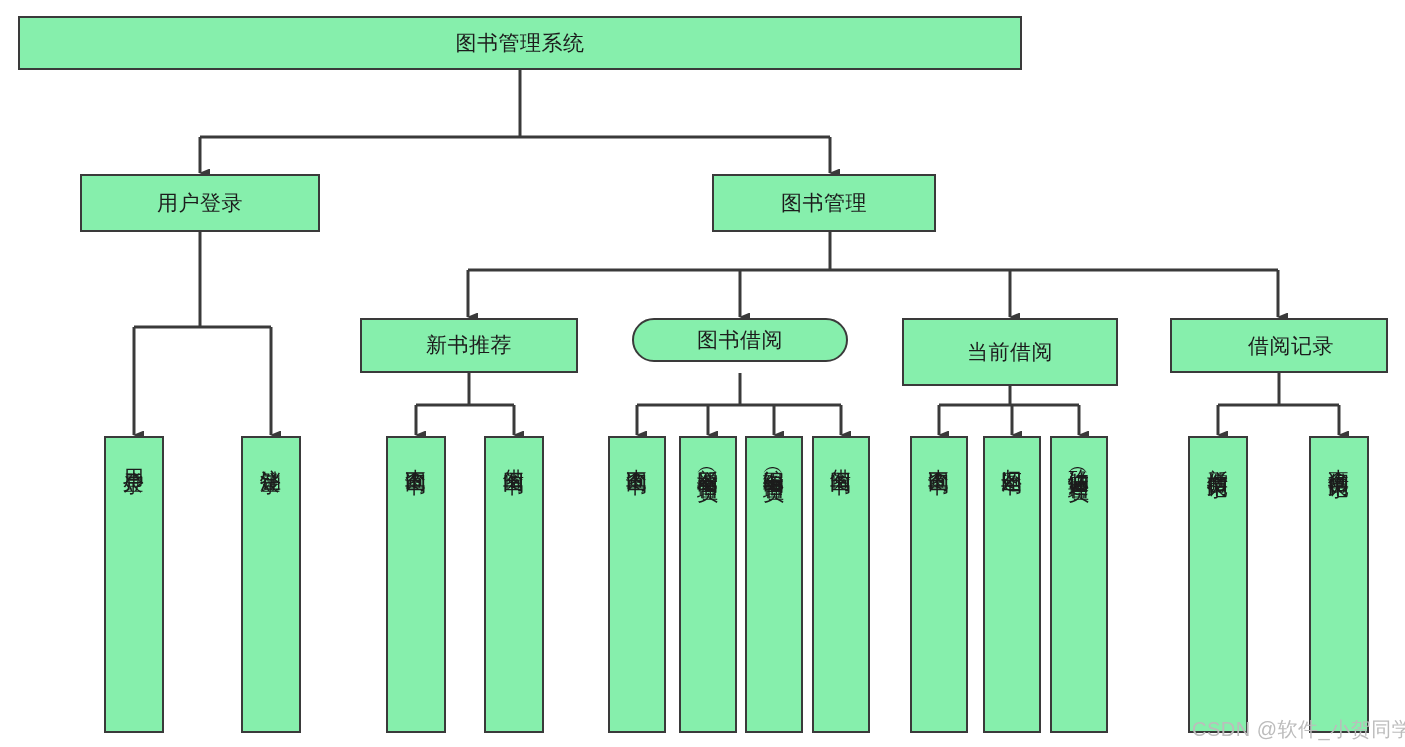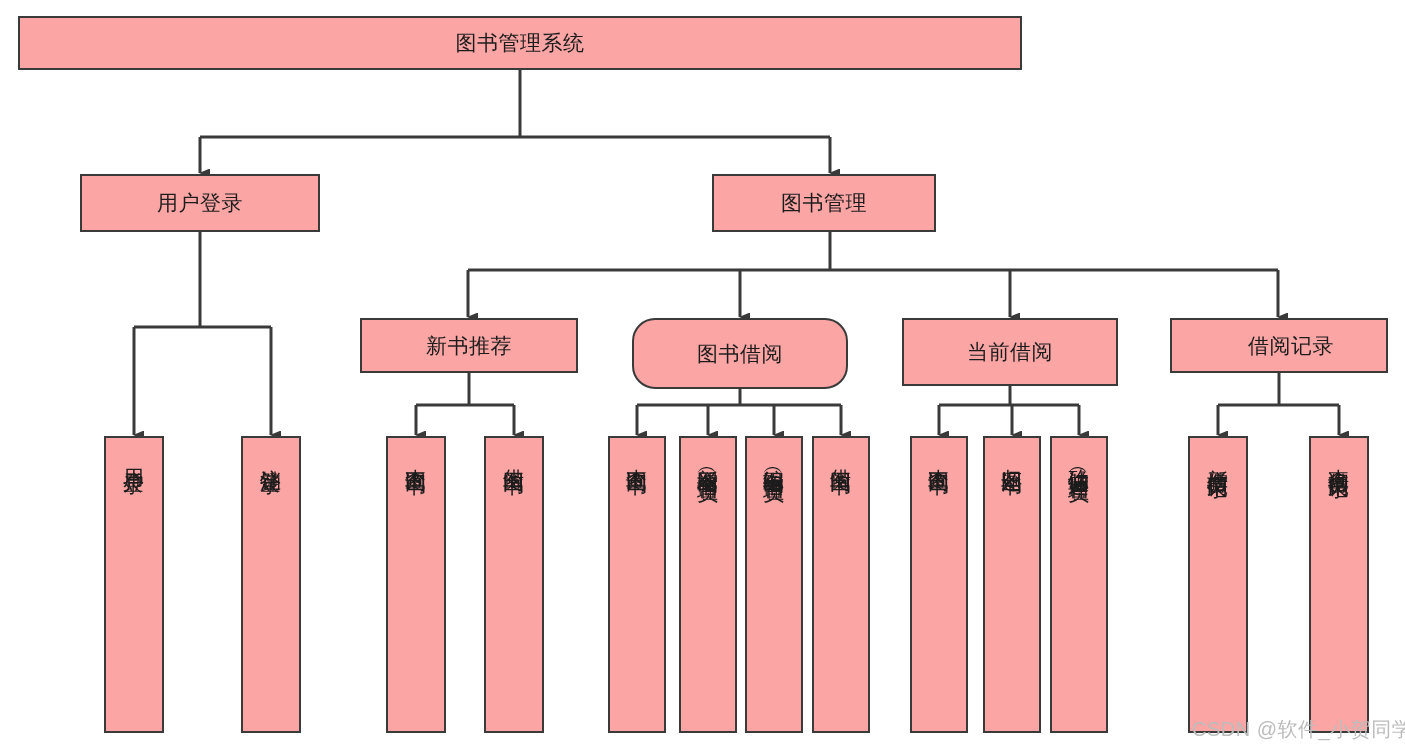--- a/index.html
+++ b/index.html
@@ -22,21 +22,21 @@
     position: absolute;
     left: 0;
     top: 0;
     width: 1405px;
     height: 747px;
     pointer-events: none;
   }
   .node {
     position: absolute;
     box-sizing: border-box;
-    background: #fca5a5;
+    background: #86efac;
     border: 2px solid #4d7c0f;
     display: flex;
     align-items: center;
     justify-content: center;
     overflow: hidden;
   }
   .node-label {
     color: #1c1c1c;
     line-height: 1.12;
     text-align: center;
@@ -119,23 +119,23 @@
       <div class="node horiz" style="left: 18px; top: 16px; width: 1004px; height: 54px; border-color: rgb(58, 58, 58);">
         <span class="node-label" style="color: rgb(28, 28, 28);">图书管理系统</span>
       </div>
       <div class="node horiz" style="left: 80px; top: 174px; width: 240px; height: 58px; border-color: rgb(58, 58, 58);">
         <span class="node-label" style="color: rgb(28, 28, 28);">用户登录</span>
       </div>
       <div class="node horiz" style="left: 712px; top: 174px; width: 224px; height: 58px; border-color: rgb(58, 58, 58);">
         <span class="node-label" style="color: rgb(28, 28, 28);">图书管理</span>
       </div>
       <div class="node horiz" style="left: 360px; top: 318px; width: 218px; height: 55px; border-color: rgb(58, 58, 58);">
-        <span class="node-label" style="color: rgb(28, 28, 28);">新书推荐</span>
+        <span class="node-label" style="color: rgb(28, 28, 28); font-family: Liberation Serif, serif;">新书推荐</span>
       </div>
-      <div class="node horiz" style="left: 632px; top: 318px; width: 216px; height: 71px; border-color: rgb(58, 58, 58); border-radius: 23px;">
+      <div class="node horiz" style="left: 632px; top: 318px; width: 216px; height: 44px; border-color: rgb(58, 58, 58); border-radius: 23px;">
         <span class="node-label" style="color: rgb(28, 28, 28);">图书借阅</span>
       </div>
       <div class="node horiz" style="left: 902px; top: 318px; width: 216px; height: 68px; border-color: rgb(58, 58, 58);">
         <span class="node-label" style="color: rgb(28, 28, 28);">当前借阅</span>
       </div>
       <div class="node horiz" style="left: 1170px; top: 318px; width: 218px; height: 55px; border-color: rgb(58, 58, 58);">
         <span class="node-label" style="color: rgb(28, 28, 28); margin-left: 24px;">借阅记录</span>
       </div>
       <div class="node vert" style="left: 104px; top: 436px; width: 60px; height: 297px; border-color: rgb(58, 58, 58);">
         <span class="node-label" style="color: rgb(28, 28, 28);">用户登录</span>

